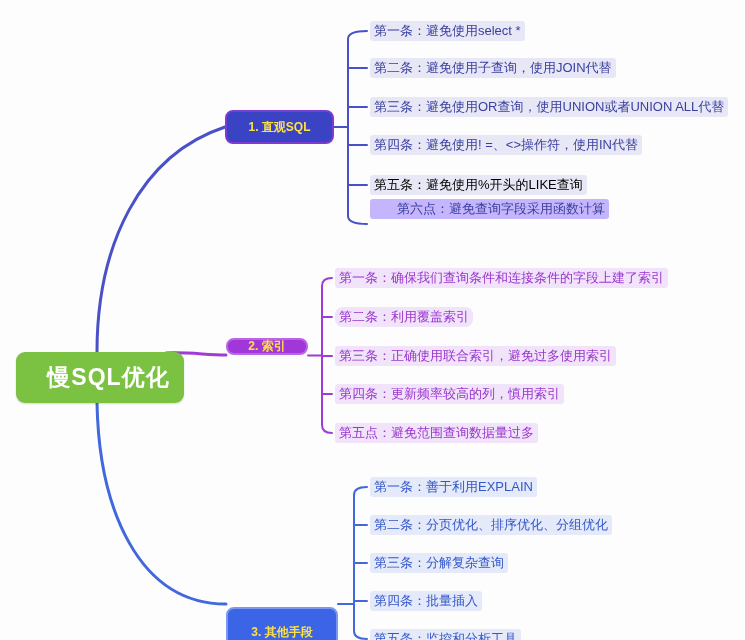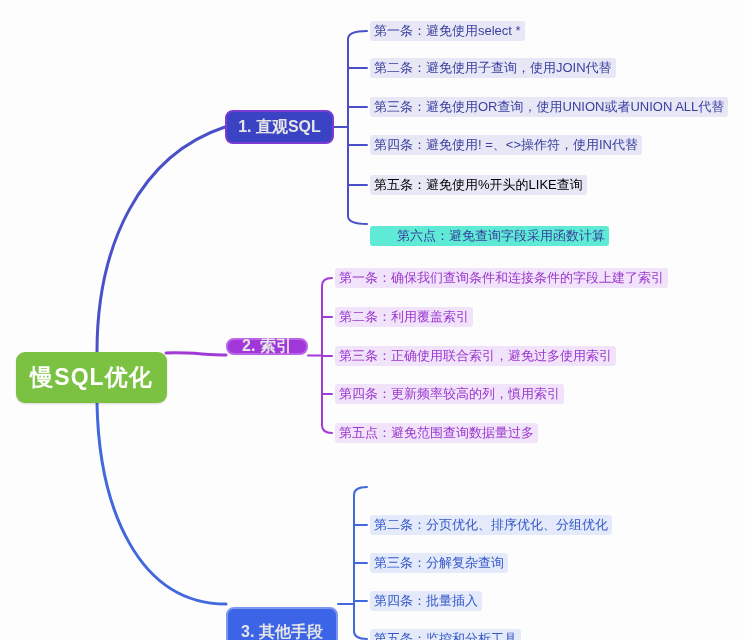--- a/index.html
+++ b/index.html
@@ -22,29 +22,30 @@
   .root-node {
     position: absolute;
     display: flex; align-items: center; justify-content: center;
     border-radius: 9px;
     color: #fff;
     font-size: 23px; font-weight: bold;
     letter-spacing: 1px;
     box-shadow: 0 1px 2px rgba(0,0,0,0.15);
     cursor: pointer;
     z-index: 2;
+    padding-left: 17px;
   }
   .branch-node {
     position: absolute;
     display: flex; align-items: center; justify-content: center;
     border-radius: 8px;
     border: 2px solid transparent;
     box-sizing: border-box;
-    color: #e5e5e5;
-    font-size: 16px; font-weight: bold;
+    color: #fde047;
+    font-size: 12px; font-weight: bold;
     white-space: nowrap;
     cursor: pointer;
     z-index: 2;
   }
   .leaf {
     position: absolute;
     transform: translateY(-50%);
     white-space: nowrap;
     font-size: 13px;
     line-height: 16px;
@@ -72,23 +73,24 @@
   <div class="branch-node" id="branch-node-0" style="left: 225px; top: 110px; width: 109px; height: 34px; background: rgb(58, 67, 196); border-color: rgb(124, 59, 211);">1. 直观SQL</div>
 
   <div class="branch-node" id="branch-node-1" style="left: 226px; top: 338px; width: 82px; height: 17px; background: rgb(161, 54, 217); border-color: rgb(188, 100, 232);">2. 索引</div>
 
   <div class="branch-node" id="branch-node-2" style="left: 226px; top: 607px; width: 112px; height: 50px; background: rgb(59, 100, 230); border-color: rgb(124, 151, 238);">3. 其他手段</div>
 <div class="leaf" style="left: 370px; top: 68px; color: rgb(58, 63, 158); background: rgb(231, 231, 246);">第二条：避免使用子查询，使用JOIN代替</div>
     <div class="leaf" style="left: 370px; top: 31px; color: rgb(58, 63, 158); background: rgb(231, 231, 246);">第一条：避免使用select *</div>
     <div class="leaf" style="left: 370px; top: 107px; color: rgb(58, 63, 158); background: rgb(231, 231, 246);">第三条：避免使用OR查询，使用UNION或者UNION ALL代替</div>
     <div class="leaf" style="left: 370px; top: 145px; color: rgb(58, 63, 158); background: rgb(231, 231, 246);">第四条：避免使用! =、&lt;&gt;操作符，使用IN代替</div>
     <div class="leaf" style="left: 370px; top: 185px; color: #000000; background: rgb(231, 231, 246);">第五条：避免使用%开头的LIKE查询</div>
-    <div class="leaf" style="left: 370px; top: 236px; color: rgb(58, 63, 158); background: #5eead4; padding-left: 27px;">第六点：避免查询字段采用函数计算</div>
+    <div class="leaf" style="left: 370px; top: 209px; color: rgb(58, 63, 158); background: #c4b5fd; padding-left: 27px;">第六点：避免查询字段采用函数计算</div>
     <div class="leaf" style="left: 335px; top: 278px; color: rgb(154, 54, 206); background: rgb(241, 227, 250);">第一条：确保我们查询条件和连接条件的字段上建了索引</div>
-    <div class="leaf" style="left: 335px; top: 317px; color: rgb(154, 54, 206); background: rgb(241, 227, 250);">第二条：利用覆盖索引</div>
+    <div class="leaf" style="left: 335px; top: 317px; color: rgb(154, 54, 206); background: rgb(241, 227, 250); border-radius: 8px;">第二条：利用覆盖索引</div>
     <div class="leaf" style="left: 335px; top: 356px; color: rgb(154, 54, 206); background: rgb(241, 227, 250);">第三条：正确使用联合索引，避免过多使用索引</div>
     <div class="leaf" style="left: 335px; top: 394px; color: rgb(154, 54, 206); background: rgb(241, 227, 250);">第四条：更新频率较高的列，慎用索引</div>
     <div class="leaf" style="left: 335px; top: 433px; color: rgb(154, 54, 206); background: rgb(241, 227, 250);">第五点：避免范围查询数据量过多</div>
+    <div class="leaf" style="left: 370px; top: 487px; color: rgb(51, 87, 200); background: rgb(228, 234, 249);">第一条：善于利用EXPLAIN</div>
     <div class="leaf" style="left: 370px; top: 525px; color: rgb(51, 87, 200); background: rgb(228, 234, 249);">第二条：分页优化、排序优化、分组优化</div>
     <div class="leaf" style="left: 370px; top: 563px; color: rgb(51, 87, 200); background: rgb(228, 234, 249);">第三条：分解复杂查询</div>
     <div class="leaf" style="left: 370px; top: 601px; color: rgb(51, 87, 200); background: rgb(228, 234, 249);">第四条：批量插入</div>
     <div class="leaf" style="left: 370px; top: 639px; color: rgb(51, 87, 200); background: rgb(228, 234, 249);">第五条：监控和分析工具</div>
   </div>
 
 </body></html>

